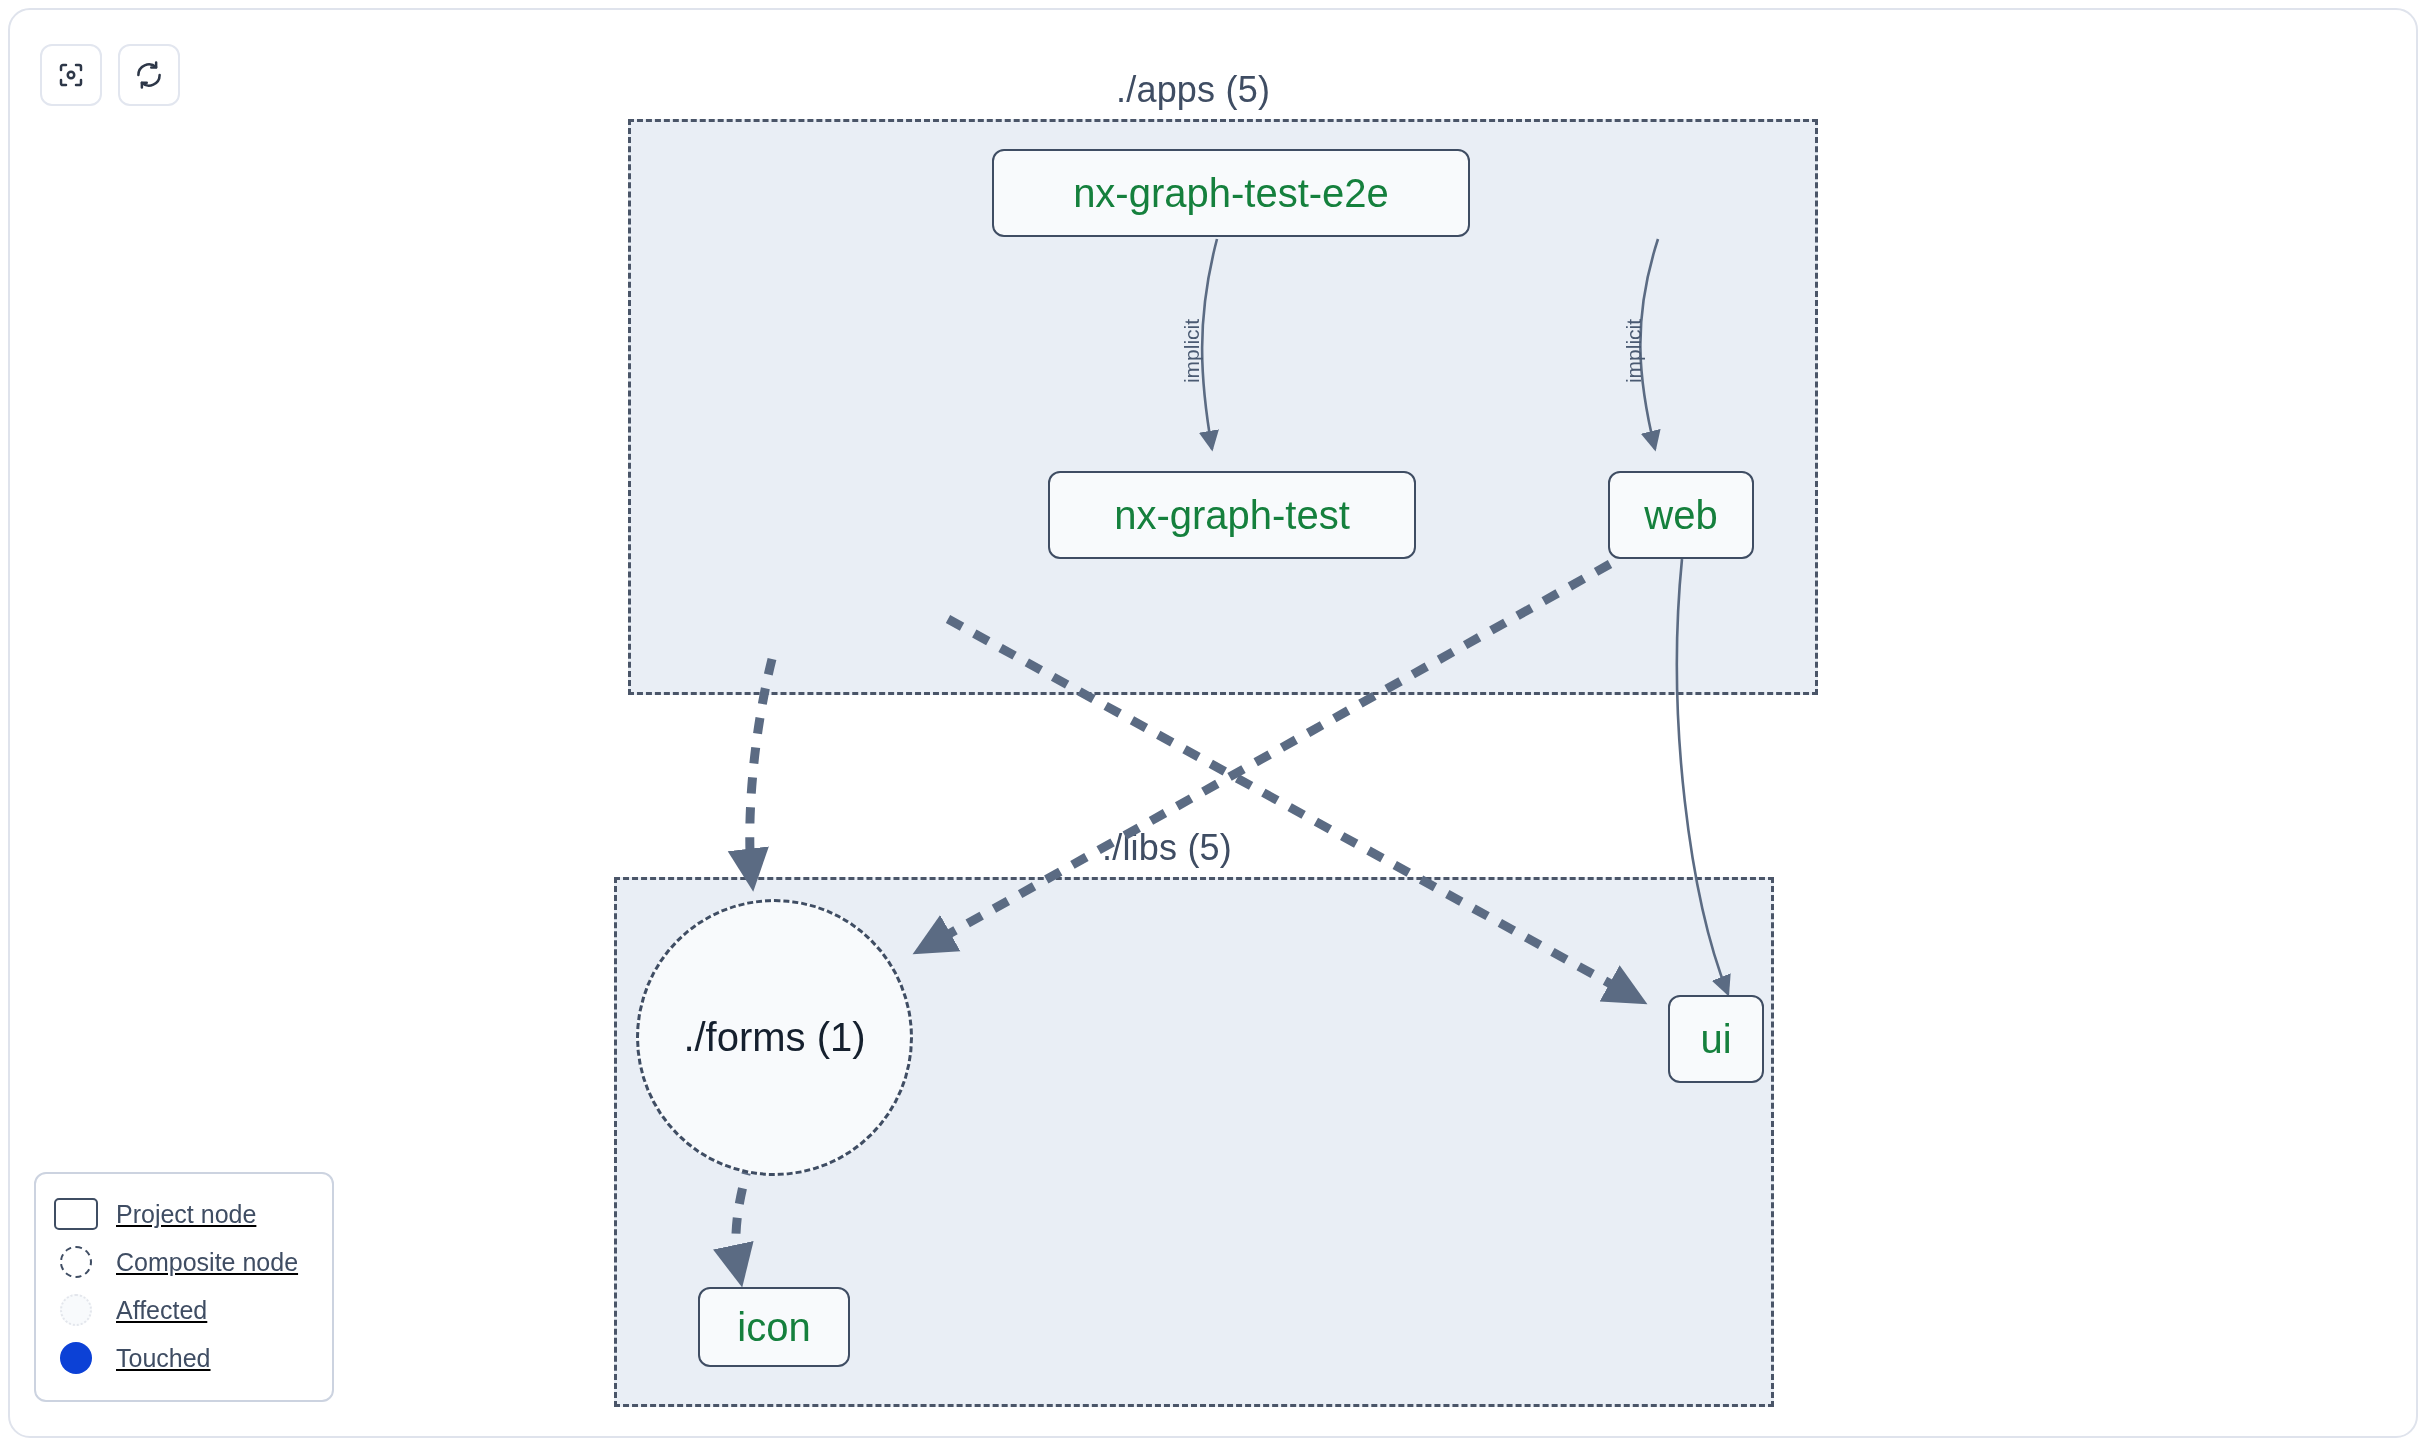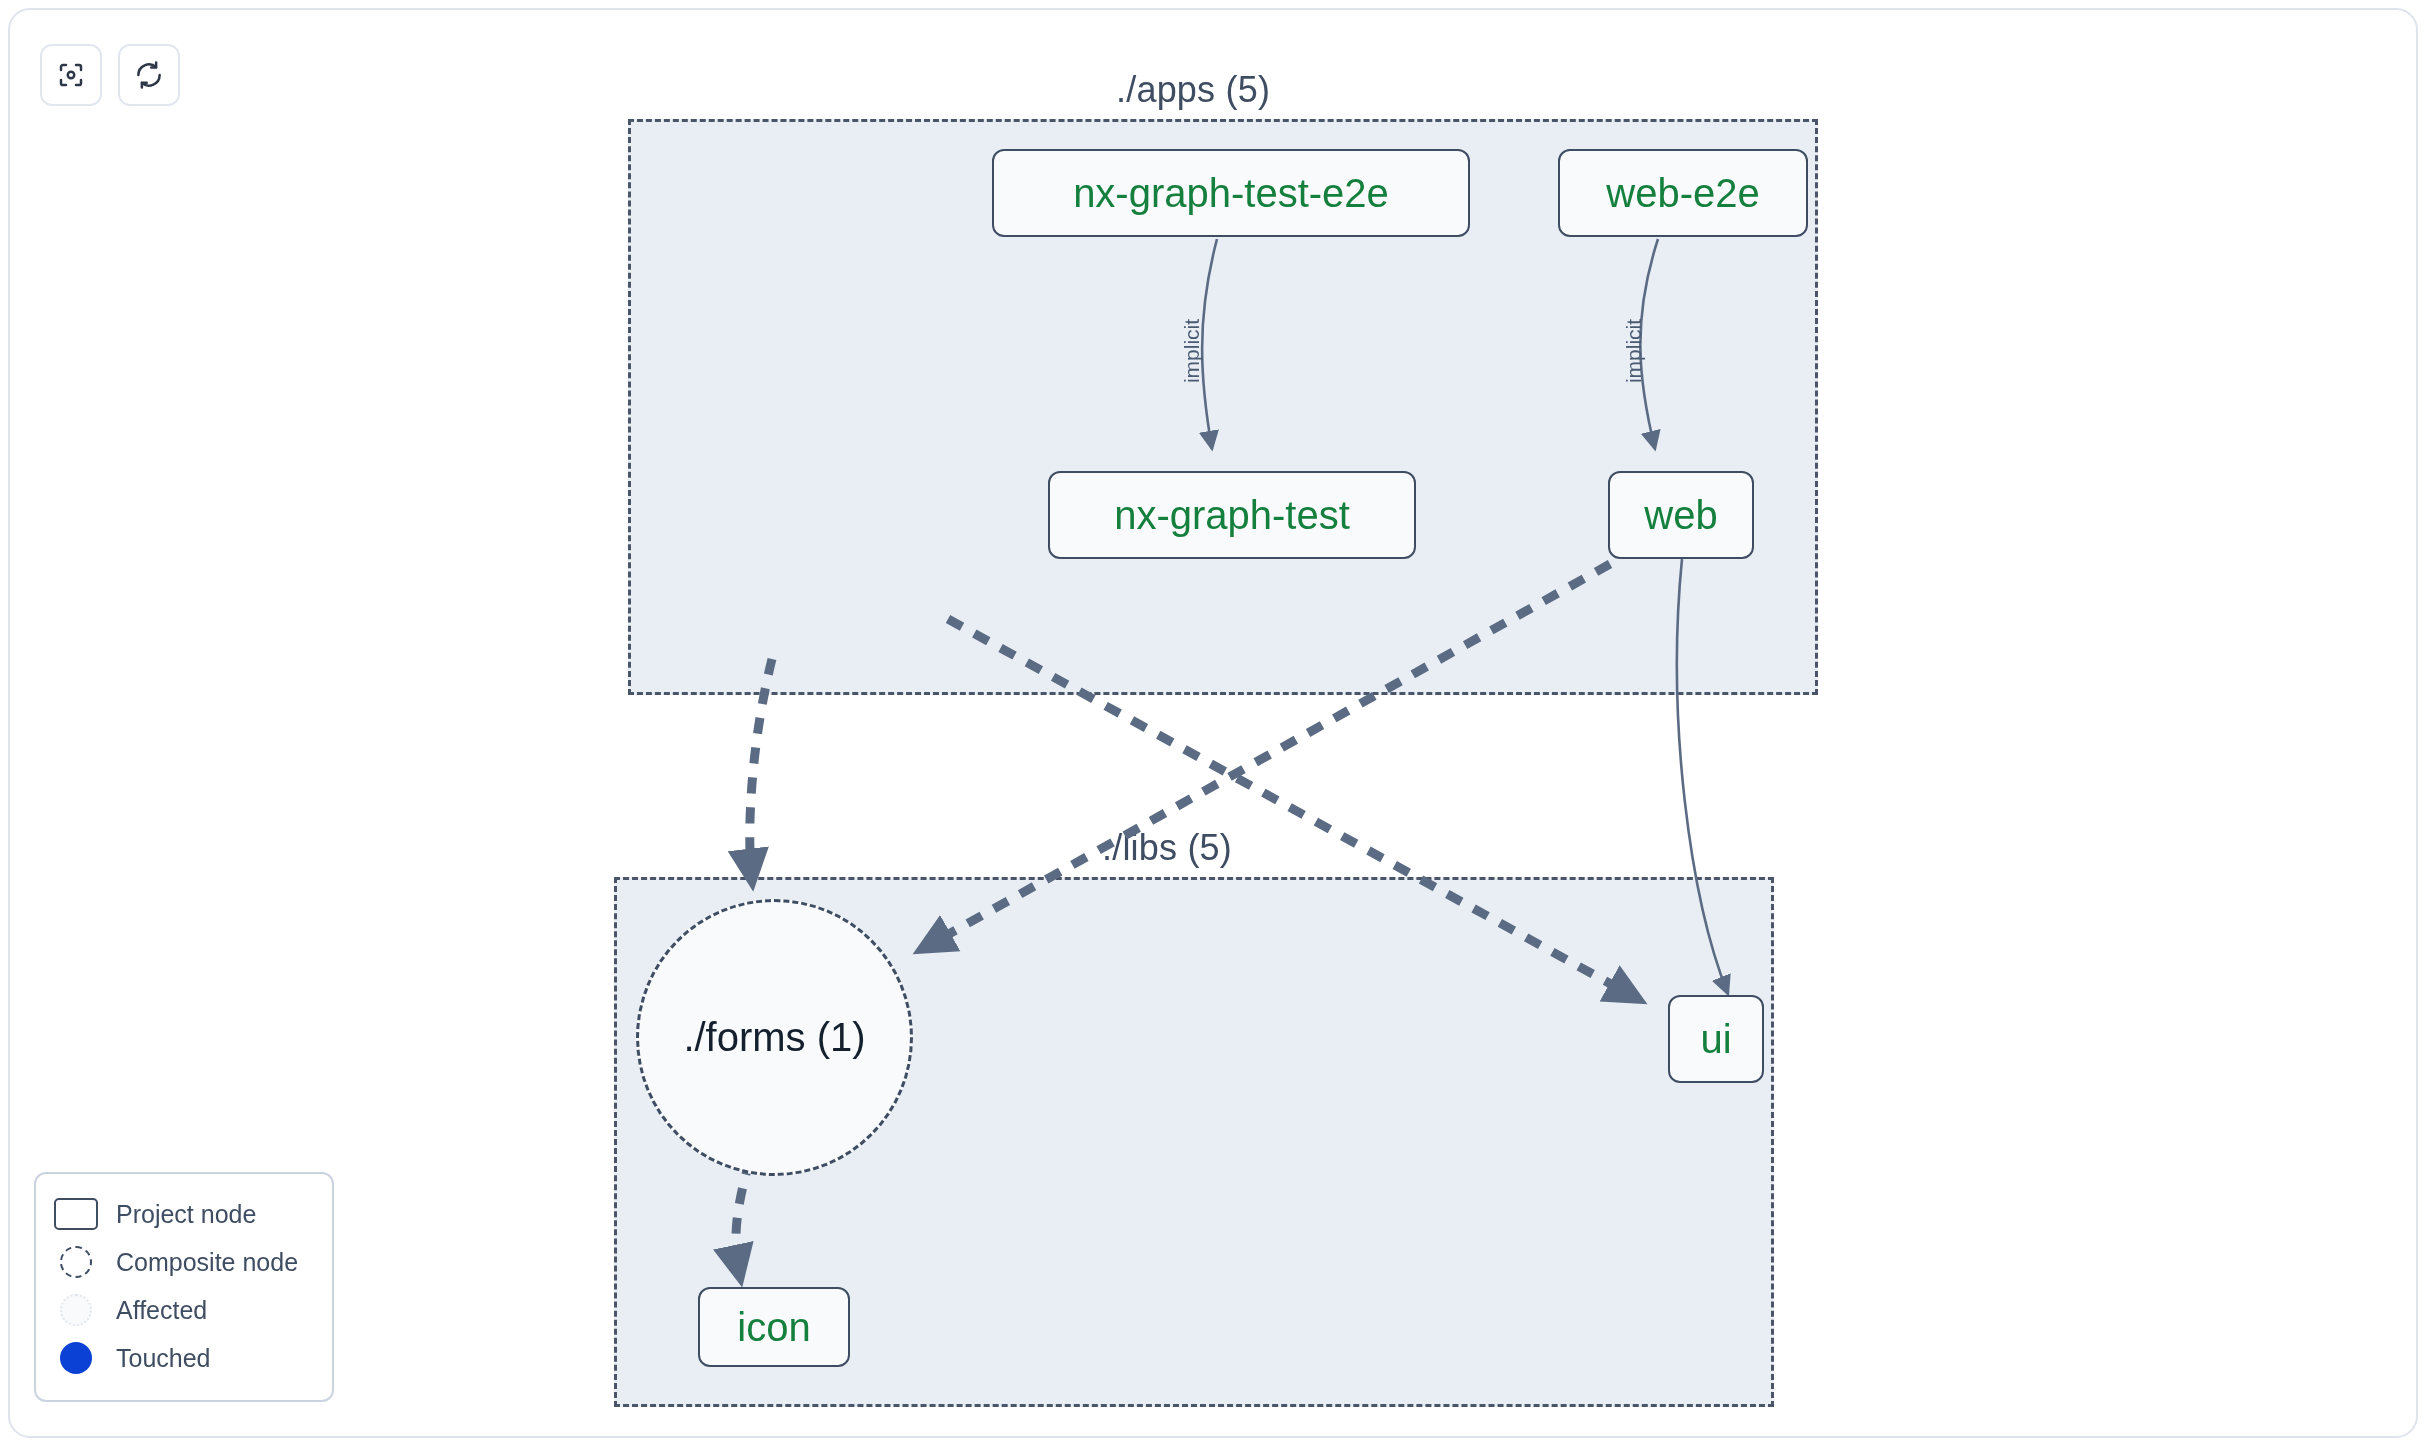--- a/index.html
+++ b/index.html
@@ -138,20 +138,21 @@
     position: absolute;
     left: 24px;
     bottom: 34px;
     width: 300px;
     border: 2px solid #ccd3e0;
     border-radius: 12px;
     background: #ffffff;
     padding: 16px 18px 18px 18px;
     box-sizing: border-box;
     z-index: 40;
+    text-decoration: underline;
   }
   .legend-row {
     display: flex;
     align-items: center;
     height: 48px;
     gap: 18px;
   }
   .legend-swatch {
     width: 44px;
     height: 36px;
@@ -255,23 +256,20 @@
         <path d="M 740,1140 C 726,1190 722,1220 730,1258" fill="none" stroke="#5b6b83" stroke-width="9" stroke-dasharray="16 14" marker-end="url(#ah-thick)"></path>
       </svg>
 
       <div class="edge-label" style="left:1150px; top:320px; transform:rotate(-90deg);">implicit</div>
       <div class="edge-label" style="left:1592px; top:320px; transform:rotate(-90deg);">implicit</div>
 
       <div class="node" style="left:982px; top:130px; width:478px; height:88px;">
         <span>nx-graph-test-e2e</span>
       </div>
 
-      <div class="node" style="left:1548px; top:130px; width:250px; height:88px;">
-        <span>web-e2e</span>
-      </div>
 
       <div class="node" style="left:1038px; top:452px; width:368px; height:88px;">
         <span>nx-graph-test</span>
       </div>
 
       <div class="node" style="left:1598px; top:452px; width:146px; height:88px;">
         <span>web</span>
       </div>
 
 

